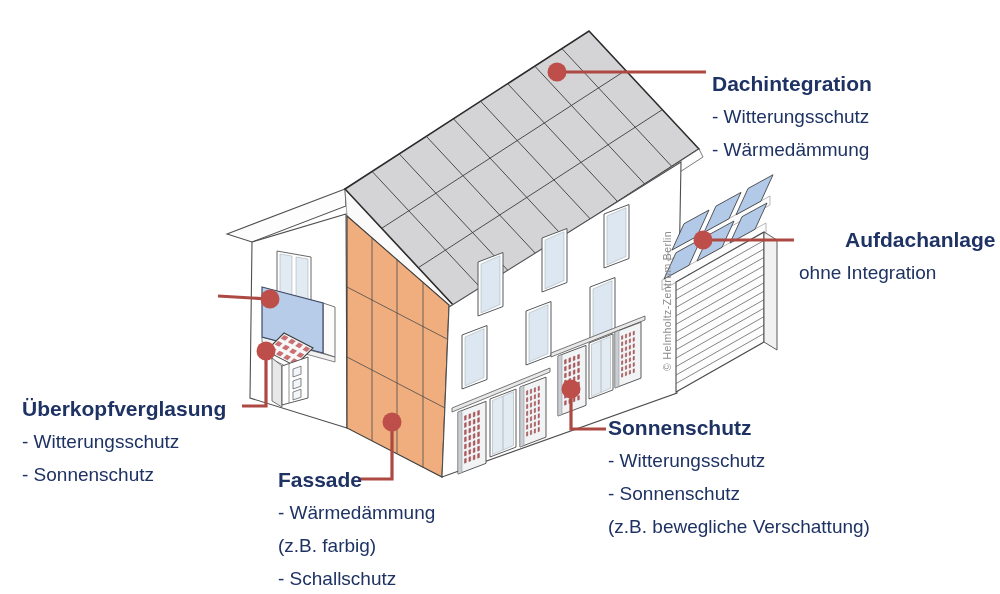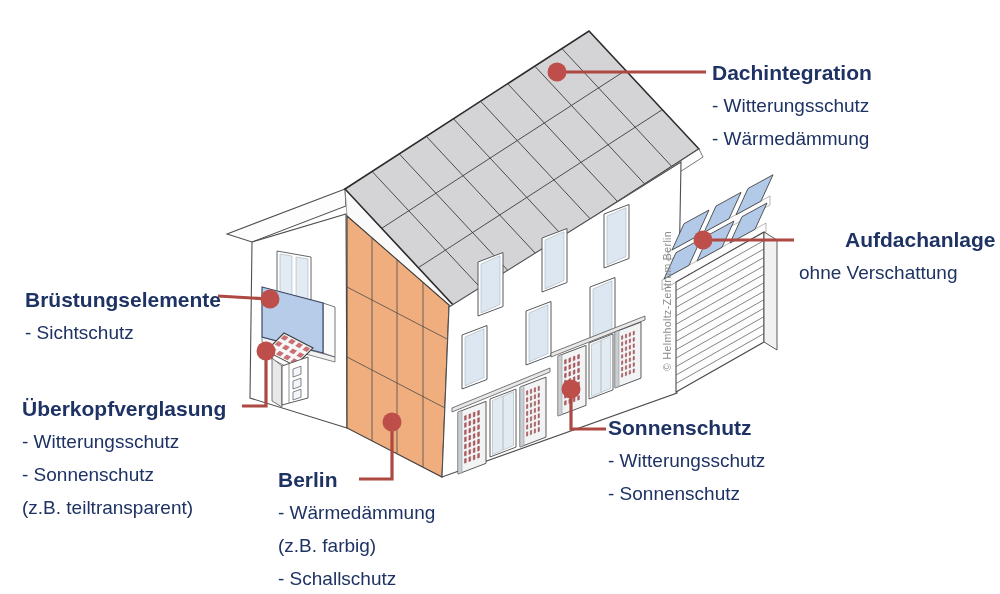--- a/index.html
+++ b/index.html
@@ -278,48 +278,44 @@
           <circle cx="392" cy="422" r="9.5" fill="#bd4e49"></circle>
         </g>
         <g>
           <polyline points="606,429 571,429 571,391" fill="none" stroke="#ad4943" stroke-width="3.2"></polyline>
           <circle cx="571" cy="389" r="9.5" fill="#bd4e49"></circle>
         </g>
       </g>
   </svg>
 
   <div class="label" style="left: 712px; top: 56px; color: rgb(30, 50, 99);">
-    <h3 style="color: rgb(30, 50, 99);">Dachintegration</h3>
+    <h3 style="color: rgb(30, 50, 99); margin-top: 11px;">Dachintegration</h3>
     <div>- Witterungsschutz</div>
     <div>- Wärmedämmung</div>
   </div>
 
   <div class="label" style="left: 799px; top: 223px; color: rgb(30, 50, 99);">
     <h3 style="color: rgb(30, 50, 99); margin-left: 46px;">Aufdachanlage</h3>
-    <div>ohne Verschattung</div>
-  </div>
-
-  <div class="label" style="left: 25px; top: 283px; color: rgb(30, 50, 99);">
-    <h3 style="color: rgb(30, 50, 99);">Brüstungselemente</h3>
-    <div>- Sichtschutz</div>
-  </div>
+    <div>ohne Integration</div>
+  </div>
+
 
   <div class="label" style="left: 22px; top: 392px; color: rgb(30, 50, 99);">
     <h3 style="color: rgb(30, 50, 99);">Überkopfverglasung</h3>
     <div>- Witterungsschutz</div>
     <div>- Sonnenschutz</div>
-    <div>(z.B. teiltransparent)</div>
   </div>
 
   <div class="label" style="left: 278px; top: 463px; color: rgb(30, 50, 99);">
-    <h3 style="color: rgb(30, 50, 99);">Berlin</h3>
+    <h3 style="color: rgb(30, 50, 99);">Fassade</h3>
     <div>- Wärmedämmung</div>
     <div>(z.B. farbig)</div>
     <div>- Schallschutz</div>
   </div>
 
   <div class="label" style="left: 608px; top: 411px; color: rgb(30, 50, 99);">
     <h3 style="color: rgb(30, 50, 99);">Sonnenschutz</h3>
     <div>- Witterungsschutz</div>
     <div>- Sonnenschutz</div>
+    <div>(z.B. bewegliche Verschattung)</div>
   </div>
 
 </div>
 
 </body></html>

